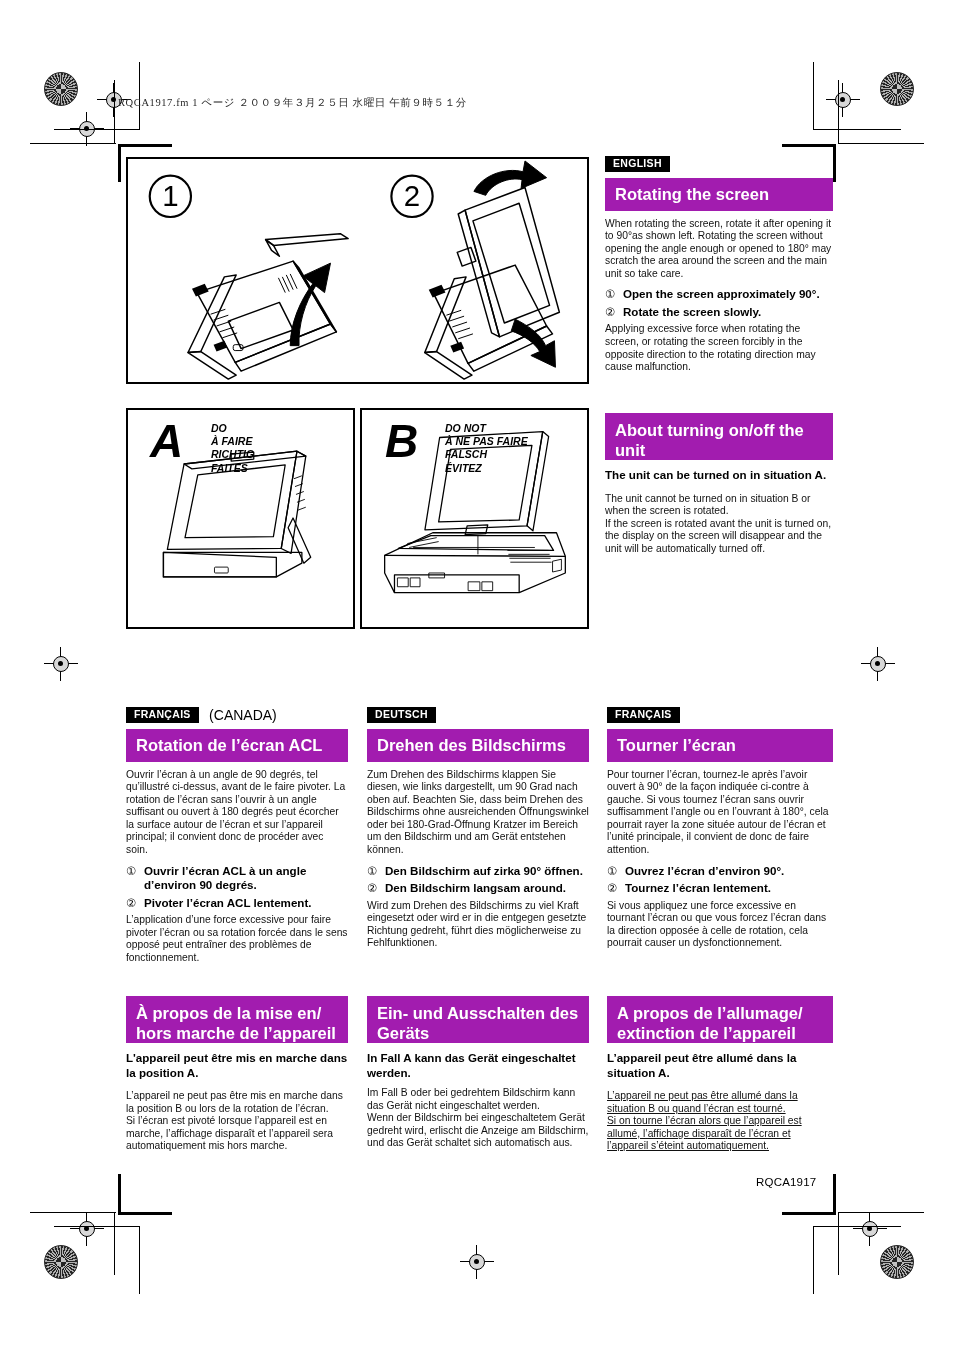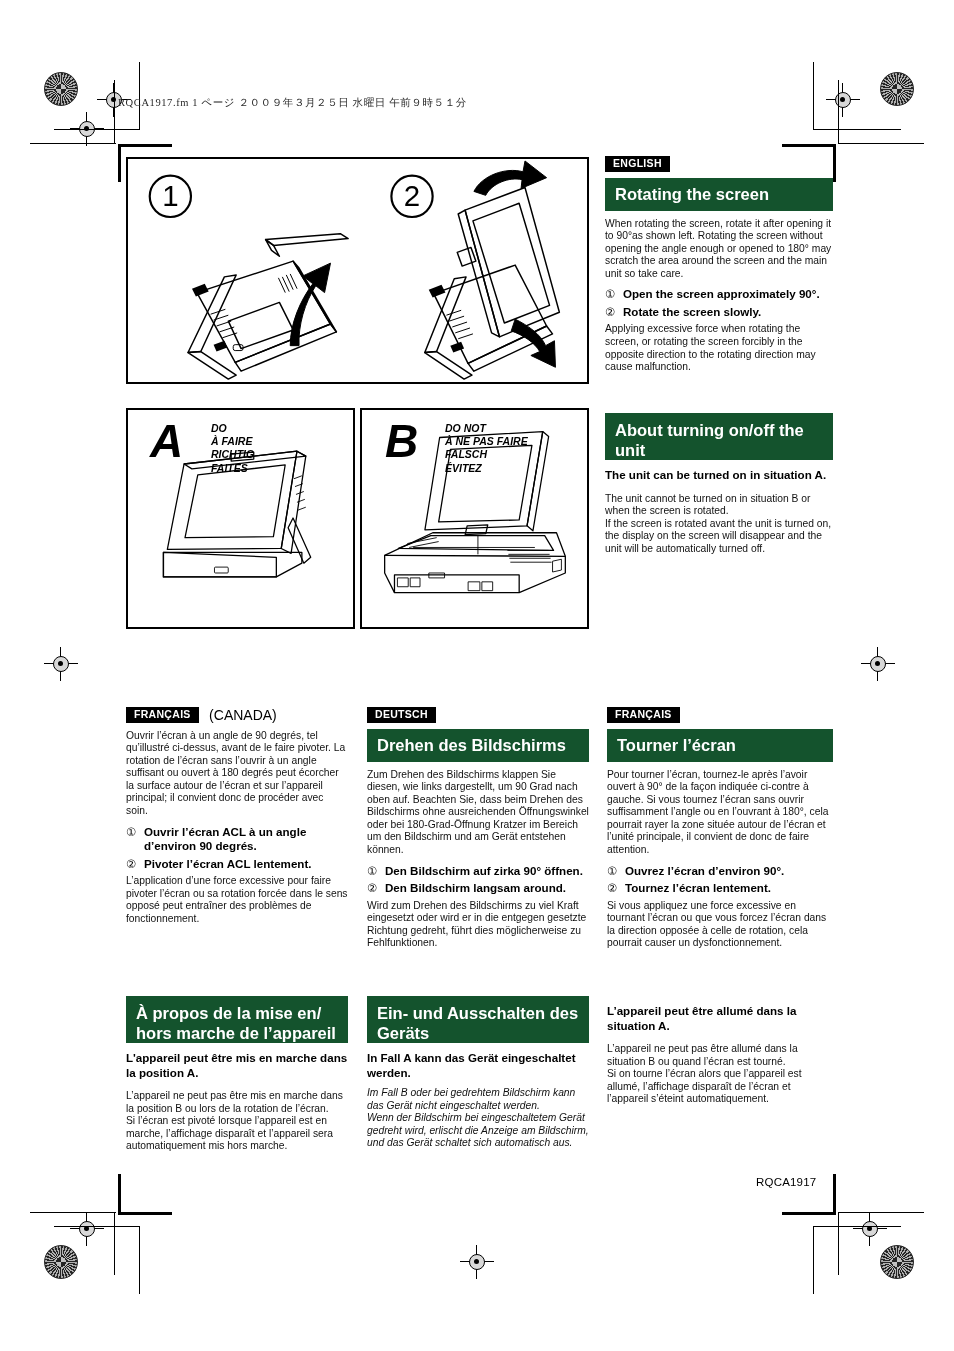--- a/index.html
+++ b/index.html
@@ -139,21 +139,21 @@
   .lang-tag-extra {
     display: inline-block;
     color: #000;
     font-size: 14px;
     margin-left: 6px;
     vertical-align: middle;
   }
   .tag-row { line-height: 1; margin-bottom: 6px; }
 
   .sec-head {
-    background: #14532d;
+    background: #a21caf;
     color: #ffffff;
     font-size: 16.5px;
     font-weight: bold;
     padding: 6px 10px 7px 10px;
     line-height: 20px;
     box-sizing: border-box;
   }
   .sec-head.two-line { padding-top: 7px; padding-bottom: 0; }
 
   .body-text {
@@ -500,20 +500,21 @@
   <div class="lead-bold">The unit can be turned on in situation A.</div>
   <div class="body-text" style="margin-top:10px;">The unit cannot be turned on in situation B or when the screen is rotated.
 If the screen is rotated avant the unit is turned on, the display on the screen will disappear and the unit will be automatically turned off.</div>
 </div>
 
 <div class="col" id="col-frca">
   <div class="tag-row">
     <span class="lang-tag">FRANÇAIS</span>
     <span class="lang-tag-extra">(CANADA)</span>
   </div>
+  <div class="sec-head">Rotation de l’écran ACL</div>
   <div class="body-text">Ouvrir l’écran à un angle de 90 degrés, tel qu’illustré ci-dessus, avant de le faire pivoter. La rotation de l’écran sans l’ouvrir à un angle suffisant ou ouvert à 180 degrés peut écorcher la surface autour de l’écran et sur l’appareil principal; il convient donc de procéder avec soin.</div>
   <div class="steps">
     <div class="step">
       <span class="step-num">①</span>
       <span class="step-label">Ouvrir l’écran ACL à un angle d’environ 90 degrés.</span>
     </div>
     <div class="step">
       <span class="step-num">②</span>
       <span class="step-label">Pivoter l’écran ACL lentement.</span>
     </div>
@@ -562,23 +563,24 @@
 <div class="col" id="col-frca2">
   <div class="sec-head two-line">À propos de la mise en/ hors marche de l’appareil</div>
   <div class="lead-bold">L'appareil peut être mis en marche dans la position A.</div>
   <div class="body-text" style="margin-top:10px;">L’appareil ne peut pas être mis en marche dans la position B ou lors de la rotation de l’écran.
 Si l’écran est pivoté lorsque l’appareil est en marche, l’affichage disparaît et l’appareil sera automatiquement mis hors marche.</div>
 </div>
 
 <div class="col" id="col-de2">
   <div class="sec-head two-line">Ein- und Ausschalten des Geräts</div>
   <div class="lead-bold">In Fall A kann das Gerät eingeschaltet werden.</div>
-  <div class="body-text" style="font-style:italic;">Im Fall B oder bei gedrehtem Bildschirm kann das Gerät nicht eingeschaltet werden.
+  <div class="body-text" style="">Im Fall B oder bei gedrehtem Bildschirm kann das Gerät nicht eingeschaltet werden.
 Wenn der Bildschirm bei eingeschaltetem Gerät gedreht wird, erlischt die Anzeige am Bildschirm, und das Gerät schaltet sich automatisch aus.</div>
 </div>
 
 <div class="col" id="col-fr2">
+  <div class="sec-head two-line">A propos de l’allumage/ extinction de l’appareil</div>
   <div class="lead-bold">L’appareil peut être allumé dans la situation A.</div>
-  <div class="body-text" style="margin-top:10px;">L’appareil ne peut pas être allumé dans la situation B ou quand l’écran est tourné.
+  <div class="body-text" style="margin-top:10px;text-decoration:underline;">L’appareil ne peut pas être allumé dans la situation B ou quand l’écran est tourné.
 Si on tourne l’écran alors que l’appareil est allumé, l’affichage disparaît de l’écran et l’appareil s’éteint automatiquement.</div>
 </div>
 
 <div class="part-number">RQCA1917</div>
 
 </body></html>

